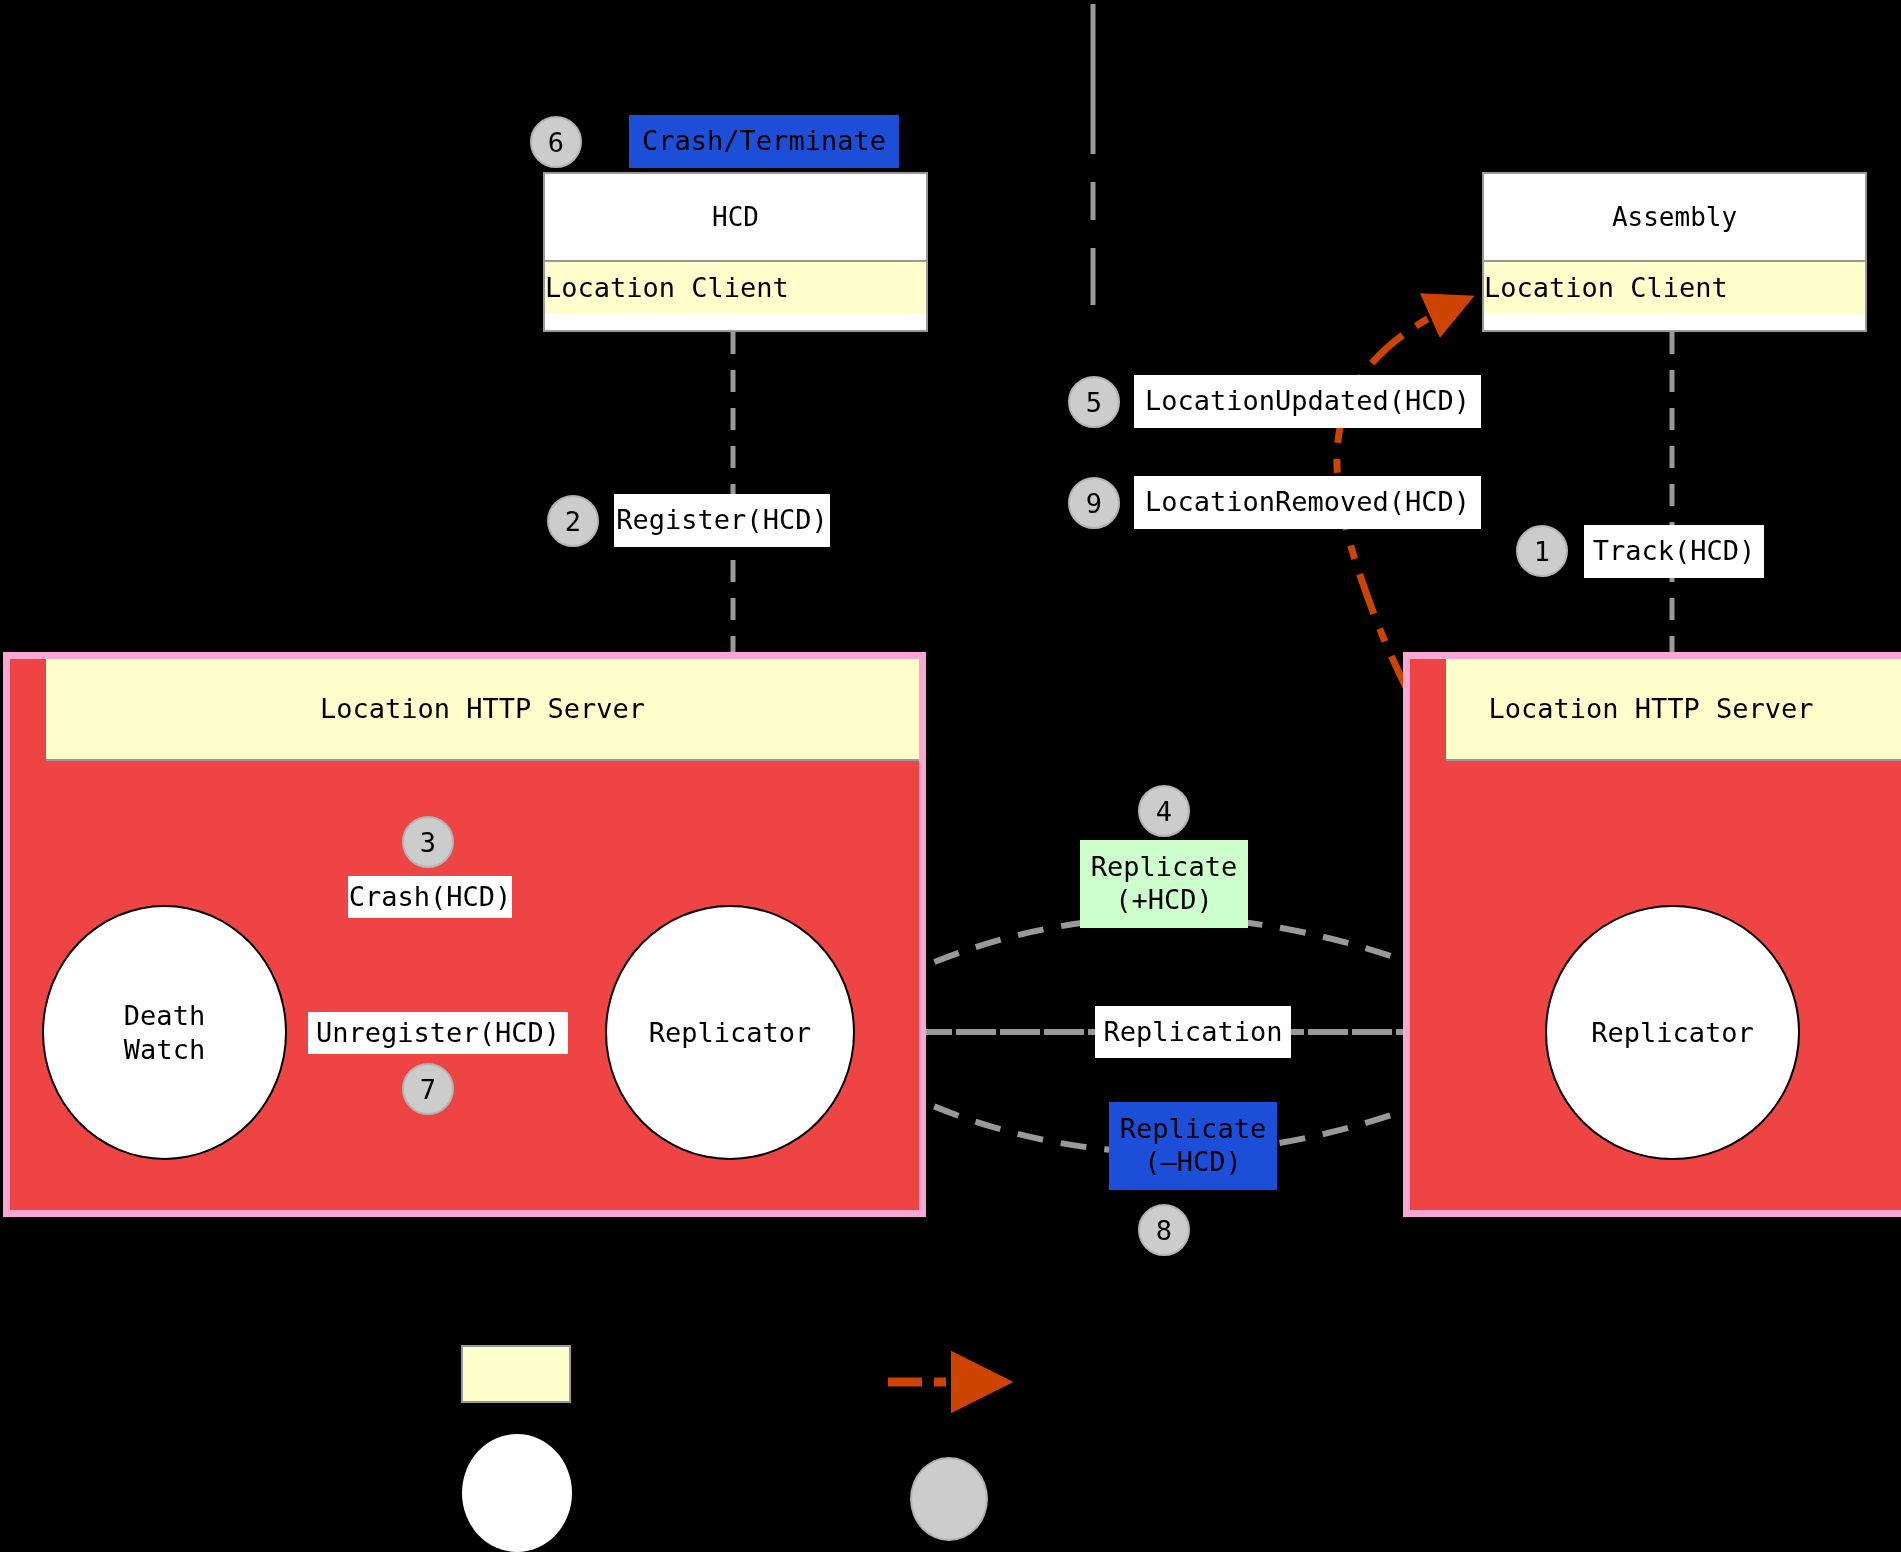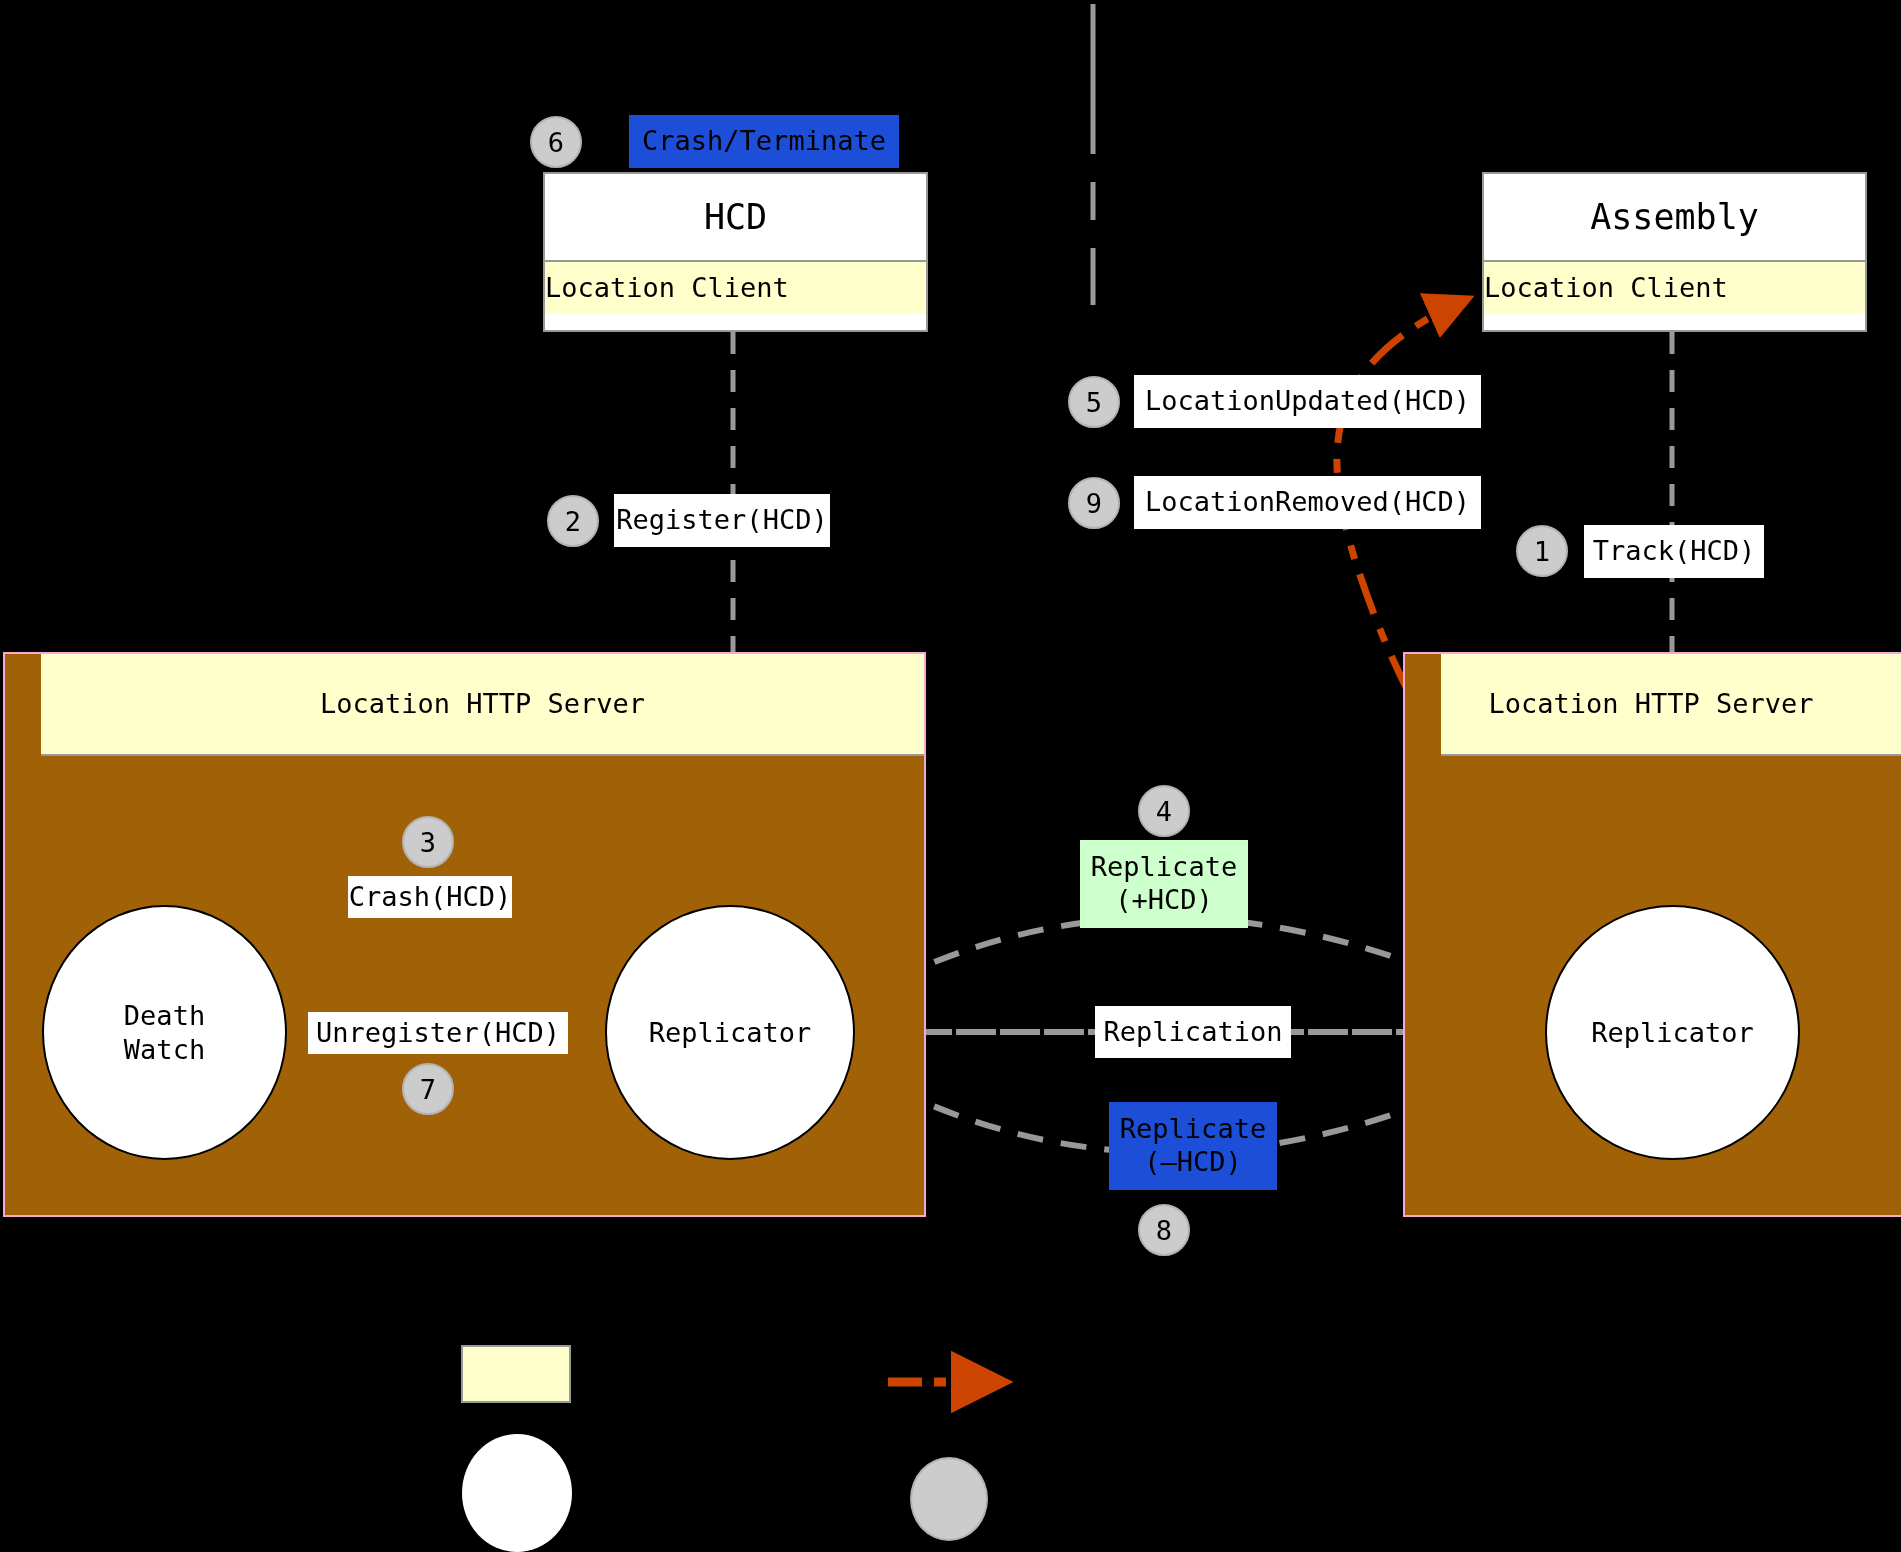--- a/index.html
+++ b/index.html
@@ -28,36 +28,36 @@
   }
   
   .comp {
     border: 2px solid #999999;
     background: #ffffff;
   }
   .comp-title {
     height: 86px;
     line-height: 86px;
     text-align: center;
-    font-size: 35px;
+    font-size: 26px;
     color: #000000;
     background: #ffffff;
   }
   .comp-band {
     height: 52px;
     line-height: 52px;
     font-size: 27px;
     color: #000000;
     background: #ffffcc;
     border-top: 2px solid #999999;
   }
   
   .panel {
-    border: 2px solid #f9a8d4;
-    background: #a16207;
+    border: 7px solid #f9a8d4;
+    background: #ef4444;
     padding-left: 36px;
   }
   .panel-header {
     height: 100px;
     line-height: 100px;
     text-align: center;
     font-size: 27px;
     color: #000000;
     background: #ffffcc;
     border-bottom: 2px solid #999999;

